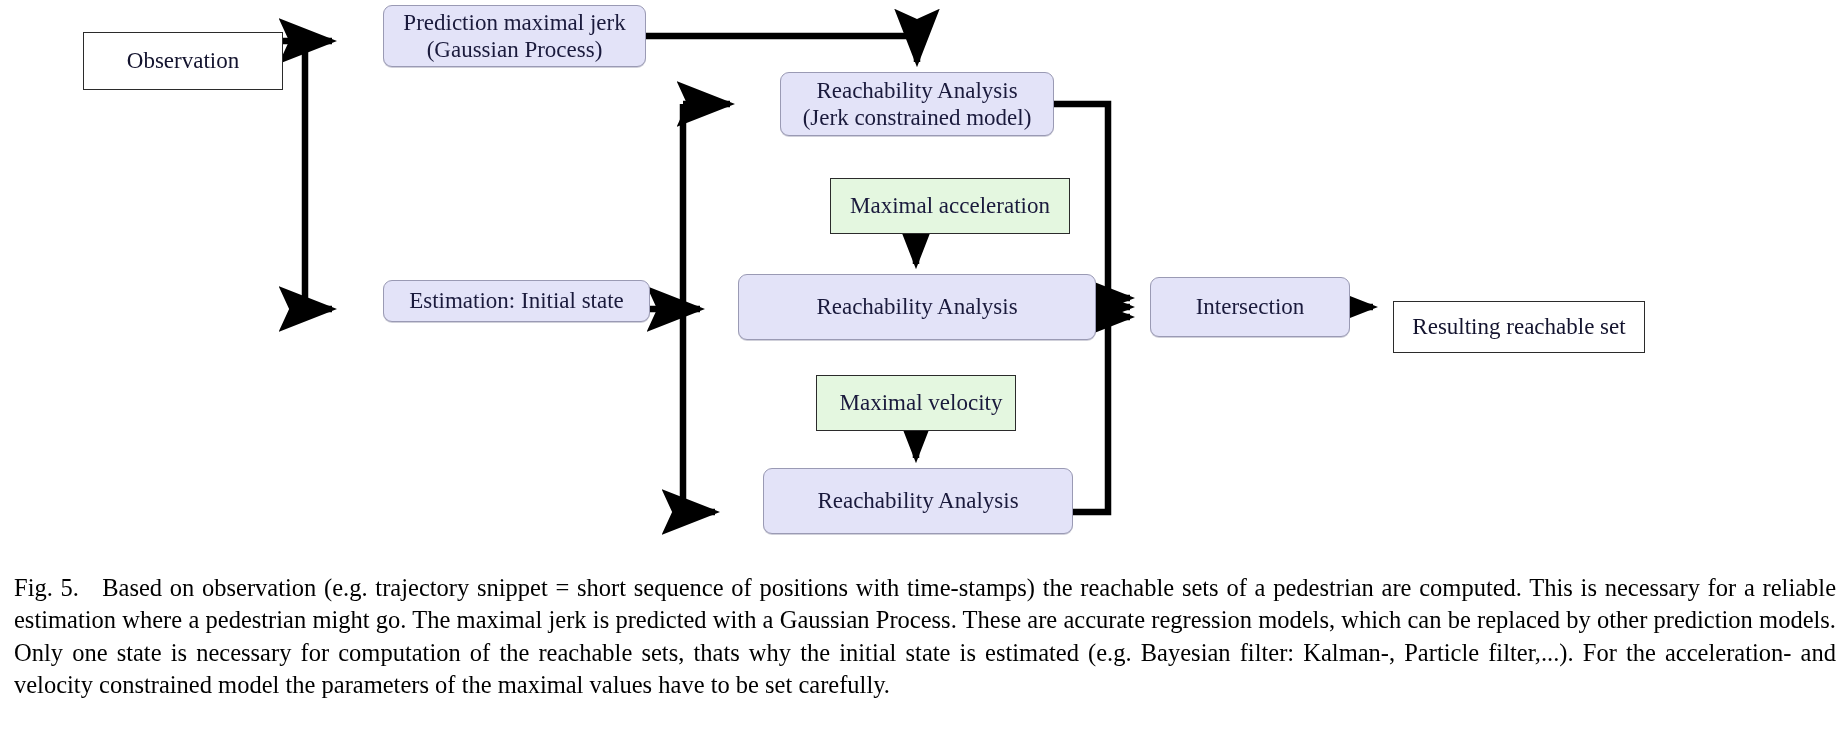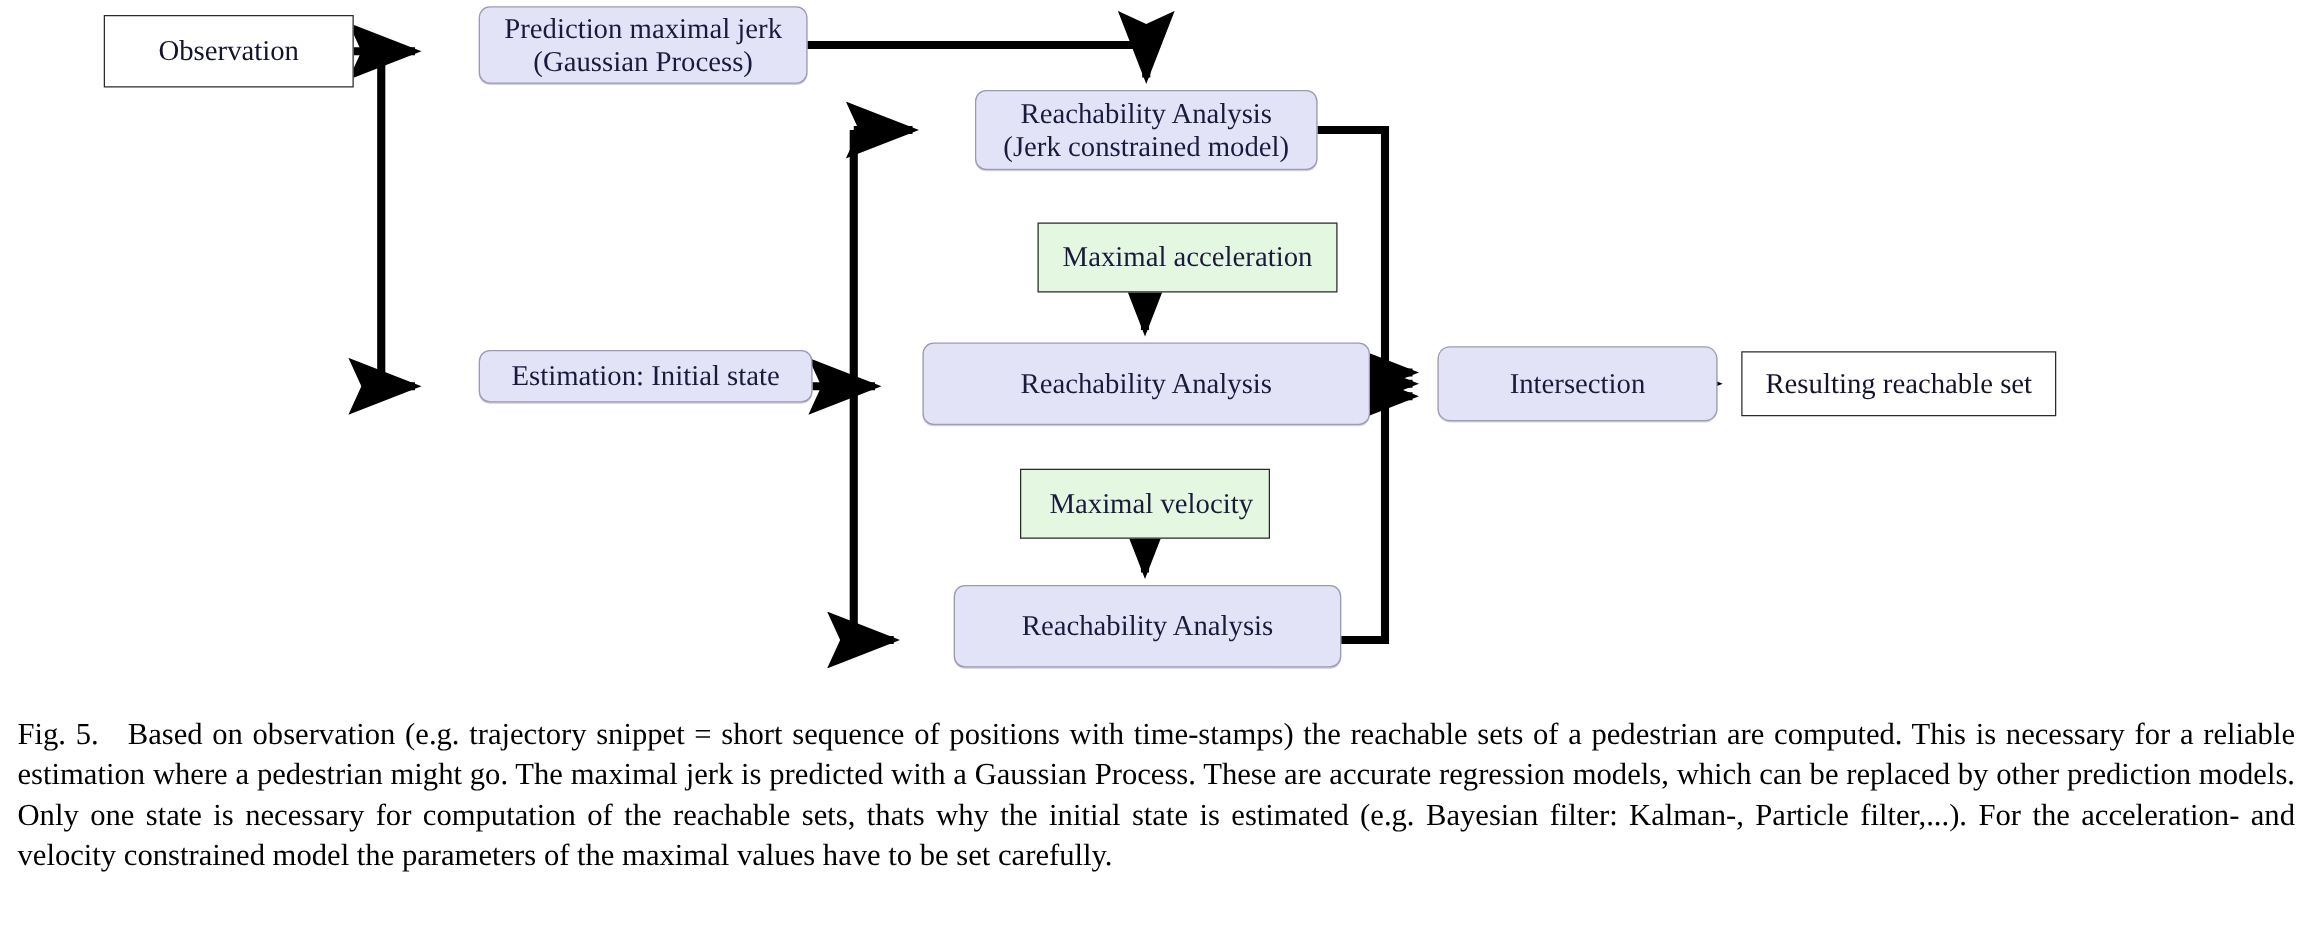--- a/index.html
+++ b/index.html
@@ -47,20 +47,21 @@
   .node .ln {
     display: block;
     white-space: nowrap;
   }
 
   .node.plain {
     background: #ffffff;
     border: 1.6px solid #2b2b2b;
     border-radius: 0;
     color: #13132e;
+    margin-top: 20px;
   }
   .node.lilac {
     background: #e3e3f8;
     border: 1.4px solid #9a9ab4;
     border-radius: 9px;
     box-shadow: 0 1px 0 rgba(120,120,150,0.35);
   }
   .node.green {
     background: #e4f7e0;
     border: 1.6px solid #2b2b2b;
@@ -69,21 +70,21 @@
 
   
   #node-observation      { left: 83px;   top: 12px;  width: 200px; height: 58px; }
   #node-prediction-jerk  { left: 383px;  top: 5px;   width: 263px; height: 62px; }
   #node-ra-jerk          { left: 780px;  top: 72px;  width: 274px; height: 64px; }
   #node-max-acceleration { left: 796px;  top: 178px; width: 240px; height: 56px; margin-left: 34px; }
   #node-estimation       { left: 383px;  top: 280px; width: 267px; height: 42px; }
   #node-ra-acceleration  { left: 738px;  top: 274px; width: 358px; height: 66px; }
   #node-max-velocity     { left: 816px;  top: 375px; width: 200px; height: 56px; padding-left: 10px; }
   #node-ra-velocity      { left: 763px;  top: 468px; width: 310px; height: 66px; }
-  #node-intersection     { left: 1150px; top: 277px; width: 224px; height: 60px; border-radius: 10px; }
+  #node-intersection     { left: 1150px; top: 277px; width: 200px; height: 60px; }
   #node-resulting-set    { left: 1393px; top: 281px; width: 252px; height: 52px; }
 
   
   #caption {
     position: absolute;
     left: 14px;
     top: 572px;
     width: 1822px;
     font-size: 24.5px;
     line-height: 1.32;

